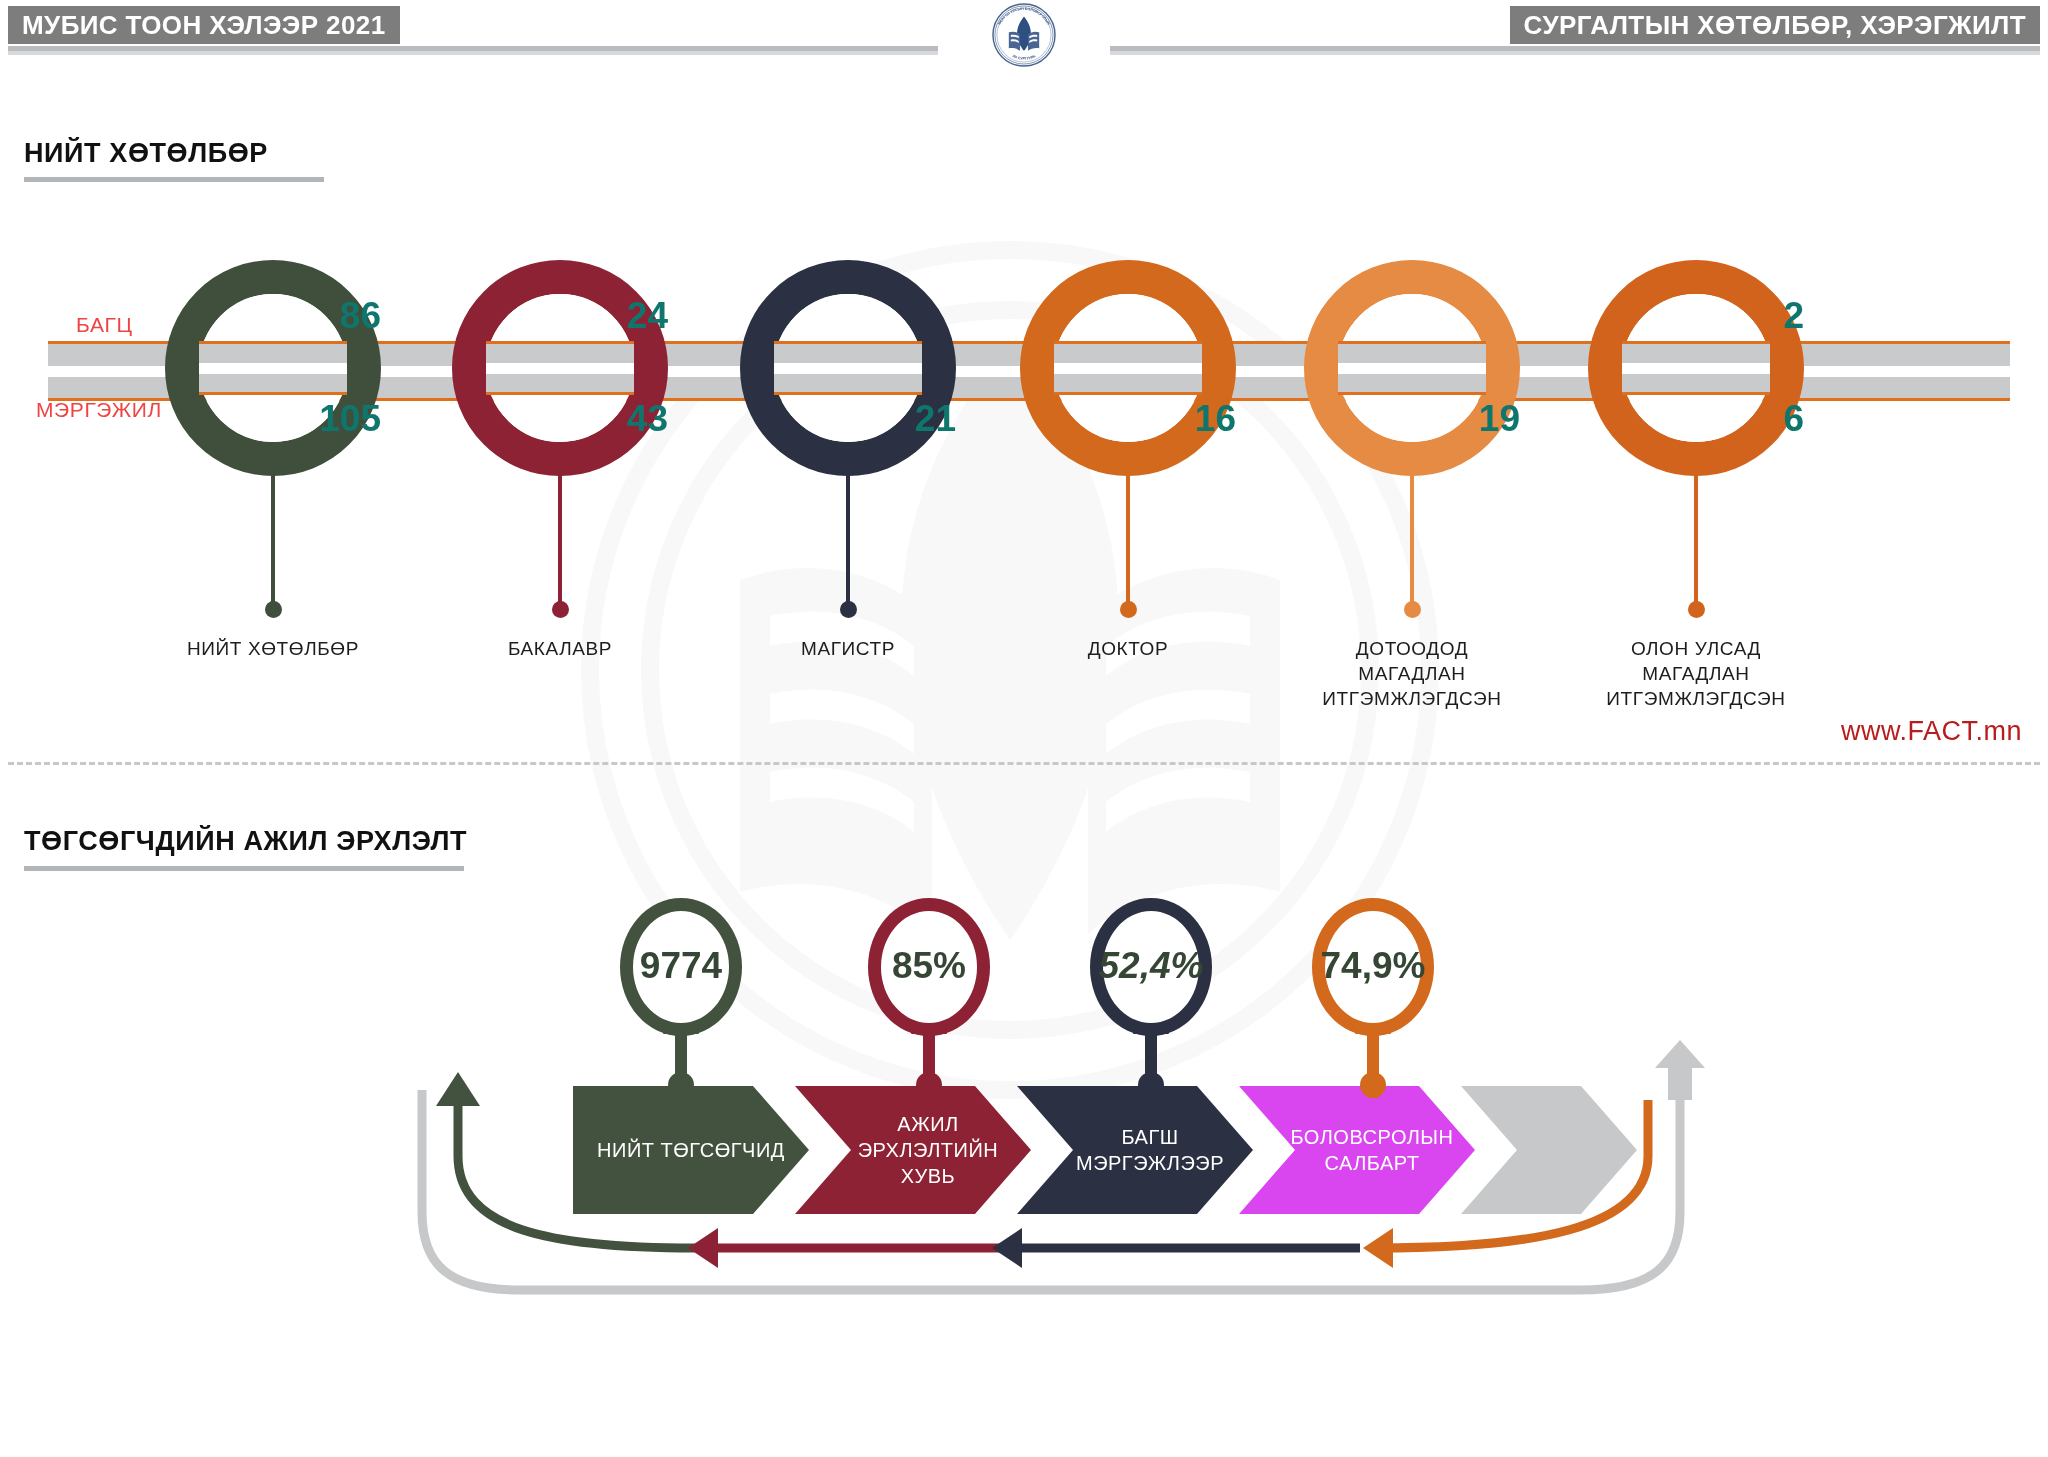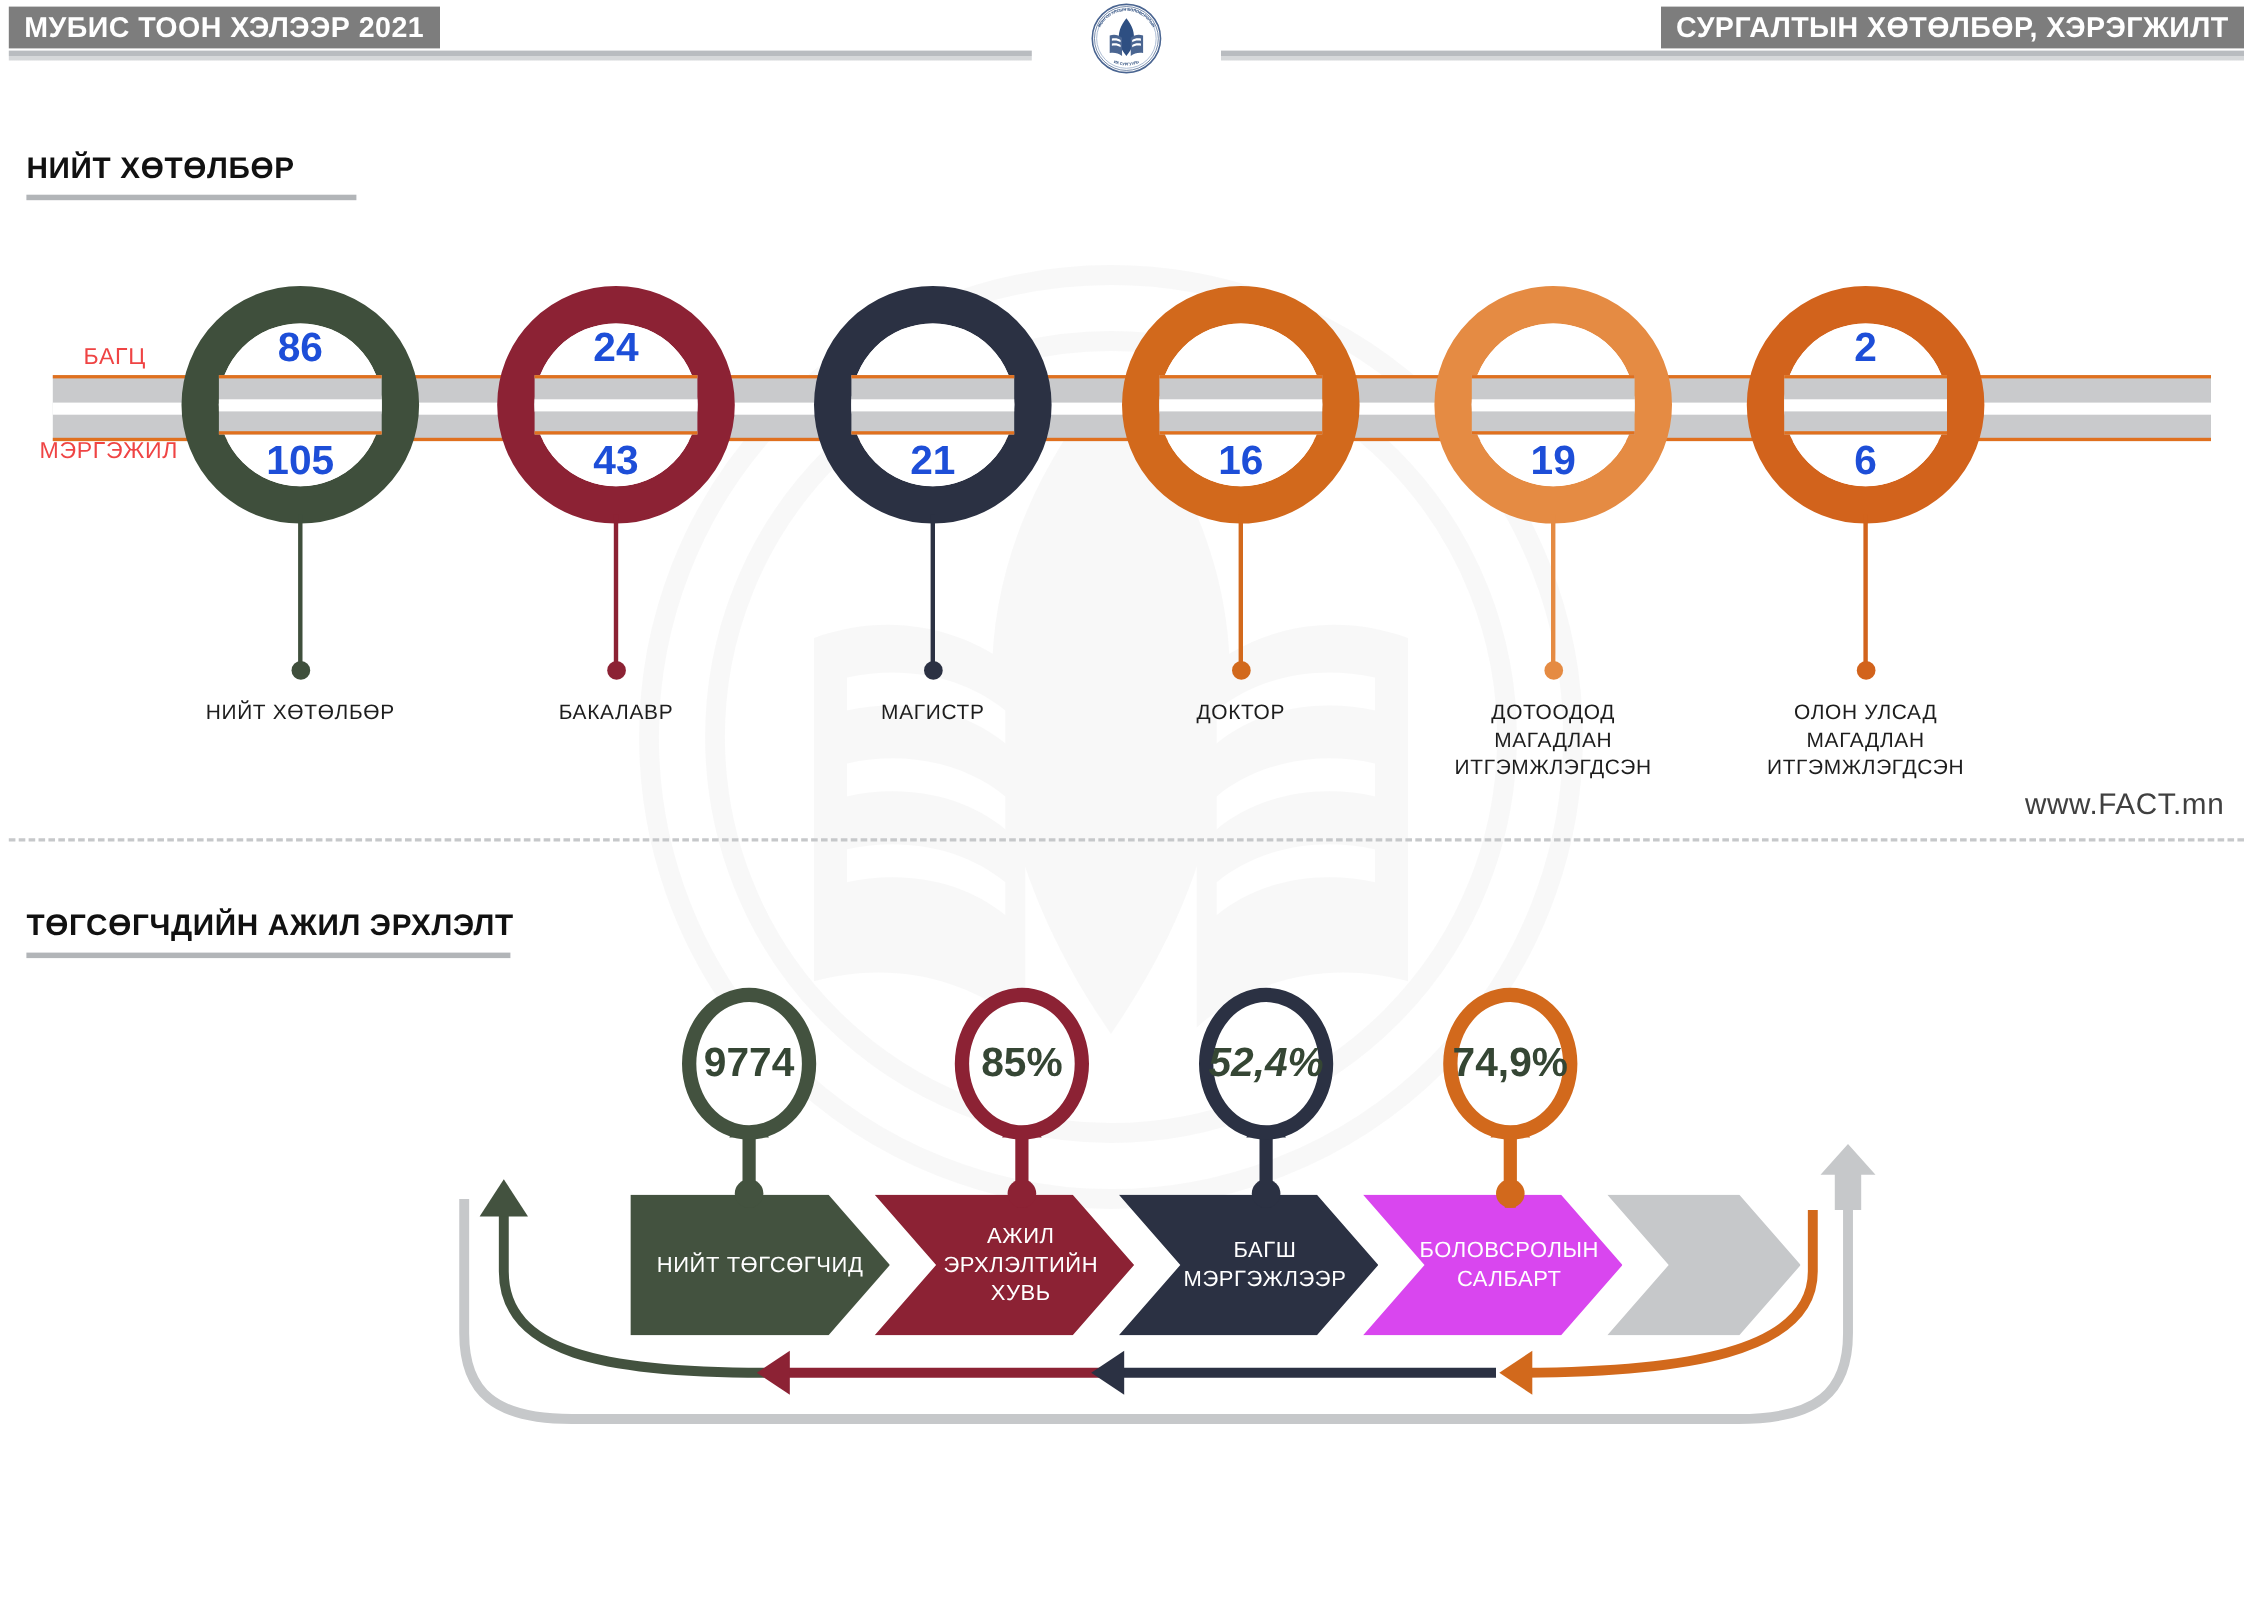--- a/index.html
+++ b/index.html
@@ -22,36 +22,36 @@
   .hdr-rule{position:absolute;top:46px;height:9px;
     background:linear-gradient(to bottom,#b9bcc0 0%,#b9bcc0 55%,#d6d8da 55%,#d6d8da 100%);}
   #hdr-rule-left{left:8px;width:930px;}
   #hdr-rule-right{right:8px;width:930px;}
   #logo{position:absolute;left:50%;top:2px;transform:translateX(-50%);
     width:66px;height:66px;}
 
   
   #watermark{position:absolute;left:560px;top:190px;width:900px;height:960px;
     opacity:.055;}
-  #fact-mn{position:absolute;right:26px;top:716px;font-size:27px;color:#404040;
+  #fact-mn{position:absolute;right:26px;top:716px;font-size:27px;color:#b91c1c;
     letter-spacing:.5px;}
 
   
   .sect-title{position:absolute;font-weight:bold;font-size:27px;letter-spacing:.6px;color:#111;}
   .sect-underline{position:absolute;height:5px;background:#b2b5b8;}
 
   
   #band{position:absolute;left:48px;top:341px;width:1962px;height:54px;
     background:#c9cacc;border-top:3px solid #e0701e;border-bottom:3px solid #e0701e;}
   #band-stripe{position:absolute;left:0;top:22px;width:1962px;height:11px;background:#ffffff;}
 
   .donut{position:absolute;border-radius:50%;box-sizing:border-box;background:transparent;}
   .donut-inner{position:absolute;border-radius:50%;background:#ffffff;}
-  .dval{position:absolute;width:100%;text-align:center;font-weight:bold;
-    font-size:37px;color:#1d4ed8;}
+  .dval{position:absolute;width:100%;text-align:right;font-weight:bold;
+    font-size:37px;color:#0f766e;}
   .stem{position:absolute;width:4px;}
   .stem-dot{position:absolute;width:17px;height:17px;border-radius:50%;}
   .dlabel{position:absolute;text-align:center;font-size:19px;letter-spacing:.6px;
     line-height:25px;color:#1d1d1d;}
   .side-label{position:absolute;font-size:21px;letter-spacing:.6px;color:#ef4444;}
 
   
   #divider{position:absolute;left:8px;top:762px;width:2032px;height:0;
     border-top:3px dashed #c6c8ca;}
 

